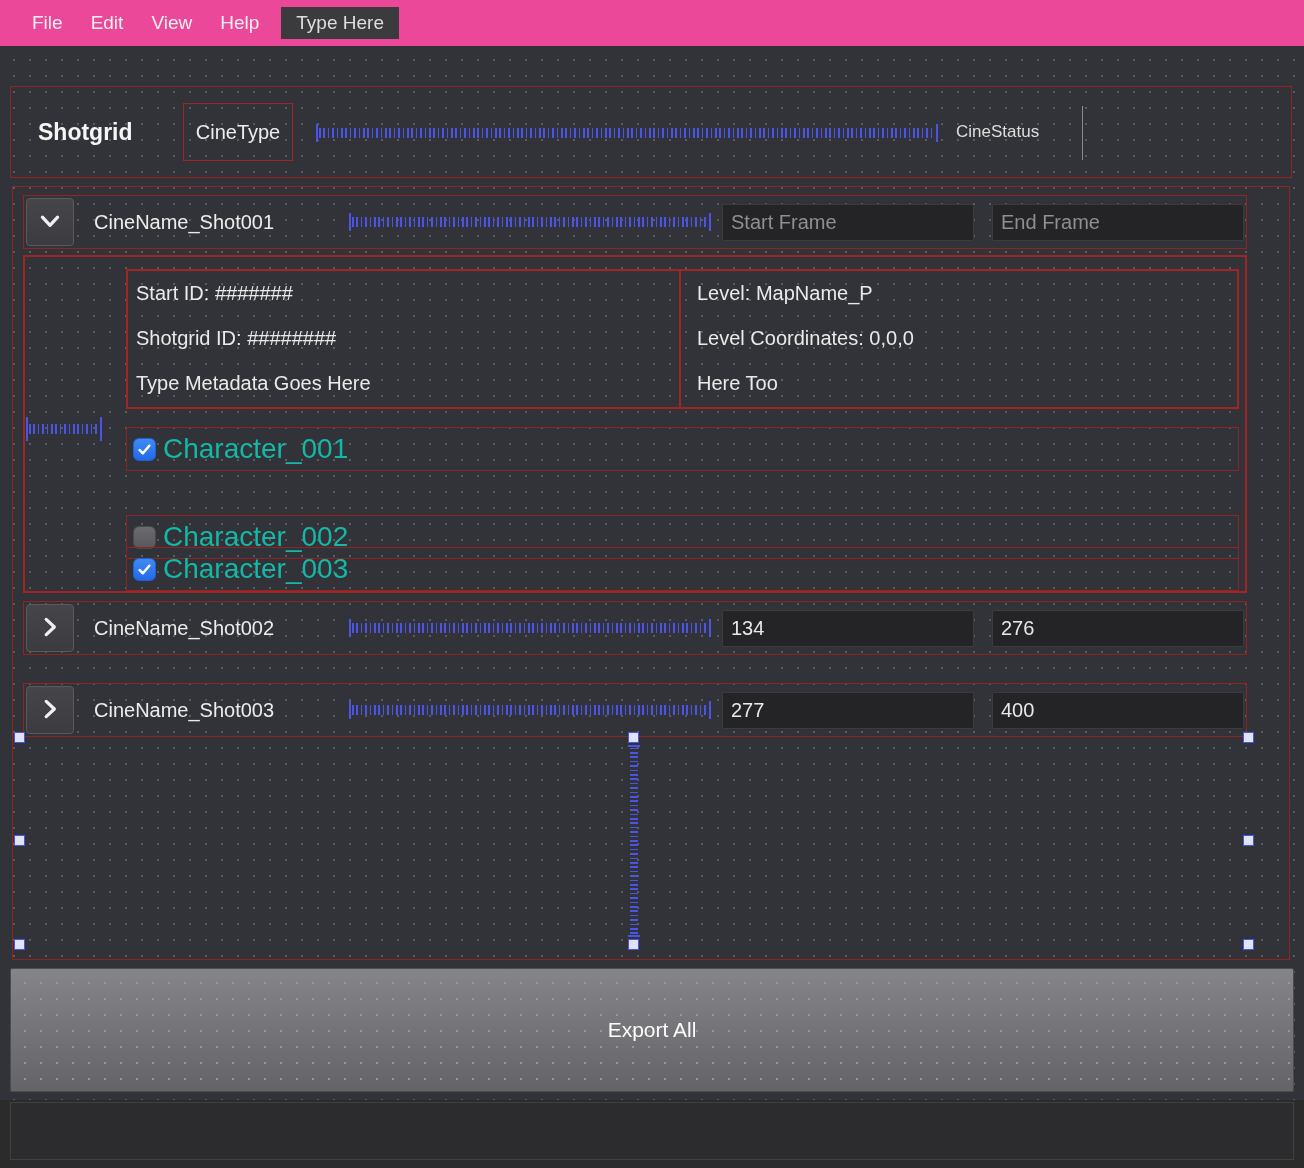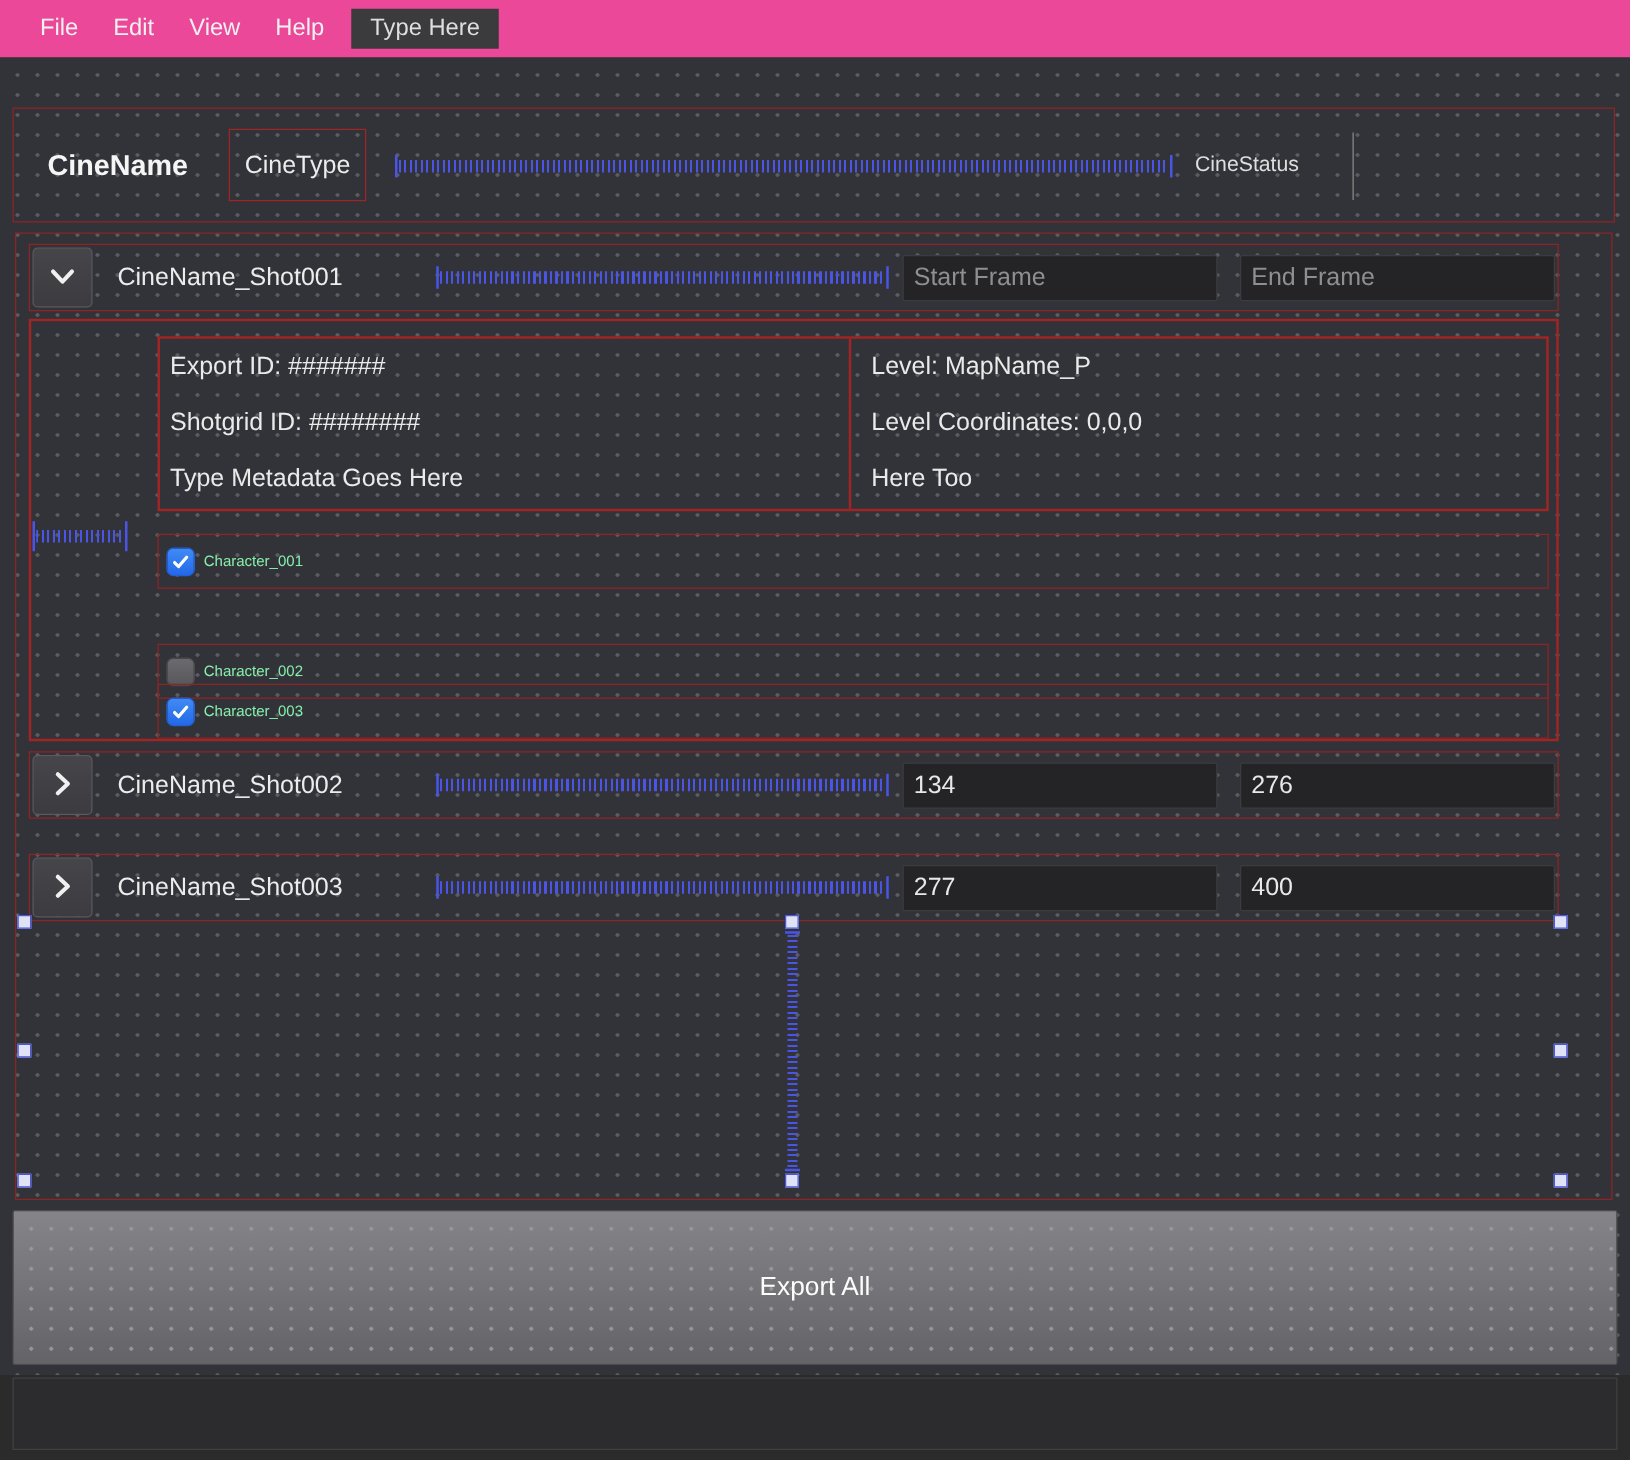--- a/index.html
+++ b/index.html
@@ -190,21 +190,21 @@
   }
   .checkbox svg { display: none; }
   .checkbox.checked {
     background: linear-gradient(#3f8bf5, #2468e8);
     border-color: #2060d8;
   }
   .checkbox.checked svg { display: block; }
   .char-label {
     position: absolute; left: 36px; top: 0; height: 42px;
     display: flex; align-items: center;
-    font-size: 12px; color: #86efac;
+    font-size: 28px; color: #14b8a6;
   }
 
   
   .selection-area {
     position: absolute; left: 6px; top: 550px;
     width: 1230px; height: 208px;
   }
   .sel-vspacer { left: 609px; top: 8px; height: 192px; cursor: move; }
   .handle {
     position: absolute;
@@ -258,21 +258,21 @@
     <span class="menu-item">File</span>
     <span class="menu-item">Edit</span>
     <span class="menu-item">View</span>
     <span class="menu-item">Help</span>
     <span class="menu-typehere">Type Here</span>
   </div>
 
   <div class="canvas-bg"></div>
 
   <div class="header-box">
-    <span class="cine-name">CineName</span>
+    <span class="cine-name">Shotgrid</span>
     <div class="cine-type">
       <span>CineType</span>
     </div>
     <div class="hspacer" style="left:305px; top:37px; width:622px;">
         <i class="ticks"></i>
       </div>
     <span class="status-label cine-status">CineStatus</span>
     <div class="vline"></div>
   </div>
 
@@ -290,21 +290,21 @@
       <div class="hspacer shot-spacer">
           <i class="ticks"></i>
         </div>
       <input class="frame-input input-end" placeholder="End Frame" style="">
       <input class="frame-input input-start" placeholder="Start Frame" style="">
     </div>
 
     <div class="expanded-panel">
       <div class="meta-box">
         <div class="meta-col meta-col-left">
-          <div class="meta-line">Export ID: #######</div>
+          <div class="meta-line">Start ID: #######</div>
           <div class="meta-line">Shotgrid ID: ########</div>
           <div class="meta-line">Type Metadata Goes Here</div>
         </div>
         <div class="meta-divider"></div>
         <div class="meta-col meta-col-right">
           <div class="meta-line">Level: MapName_P</div>
           <div class="meta-line">Level Coordinates: 0,0,0</div>
           <div class="meta-line">Here Too</div>
         </div>
       </div>

